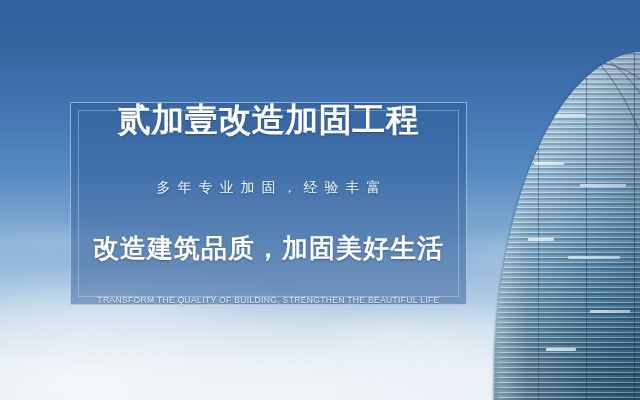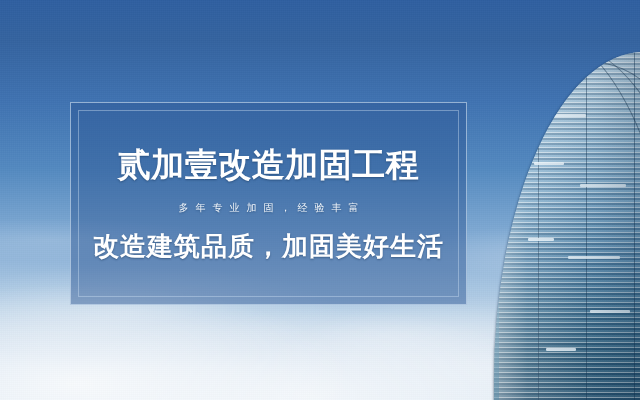--- a/index.html
+++ b/index.html
@@ -150,37 +150,37 @@
     border: 1px solid rgba(205,224,242,0.42);
     box-sizing: border-box;
     pointer-events: none;
   }
   .panel-content {
     position: absolute;
     inset: 0;
     display: flex;
     flex-direction: column;
     align-items: center;
-    justify-content: center;
+    justify-content: space-between;
     box-sizing: border-box;
   }
 
   .headline {
     color: #ffffff;
     font-size: 33px;
     line-height: 1;
     font-weight: bold;
     letter-spacing: 0.5px;
     text-shadow: 0 1px 2px rgba(15,45,80,.45);
     white-space: nowrap;
   }
   .subline {
     margin-top: 22px;
     color: #f4f8fc;
-    font-size: 10px;
+    font-size: 14px;
     line-height: 1;
     letter-spacing: 7px;
     text-indent: 7px;
     text-shadow: 0 1px 2px rgba(15,45,80,.42);
     white-space: nowrap;
   }
   .slogan {
     margin-top: 20px;
     color: #ffffff;
     font-size: 26px;
@@ -234,16 +234,17 @@
       <div class="tower-edge-left"></div>
     </div>
   </div>
 
   <div class="panel">
     <div class="panel-inner-border"></div>
     <div class="panel-content">
       <div class="headline">贰加壹改造加固工程</div>
       <div class="subline">多年专业加固，经验丰富</div>
       <div class="slogan">改造建筑品质，加固美好生活</div>
+      <div class="eng">TRANSFORM THE QUALITY OF BUILDING, STRENGTHEN THE BEAUTIFUL LIFE</div>
     </div>
   </div>
 
 </div>
 
 </body></html>

